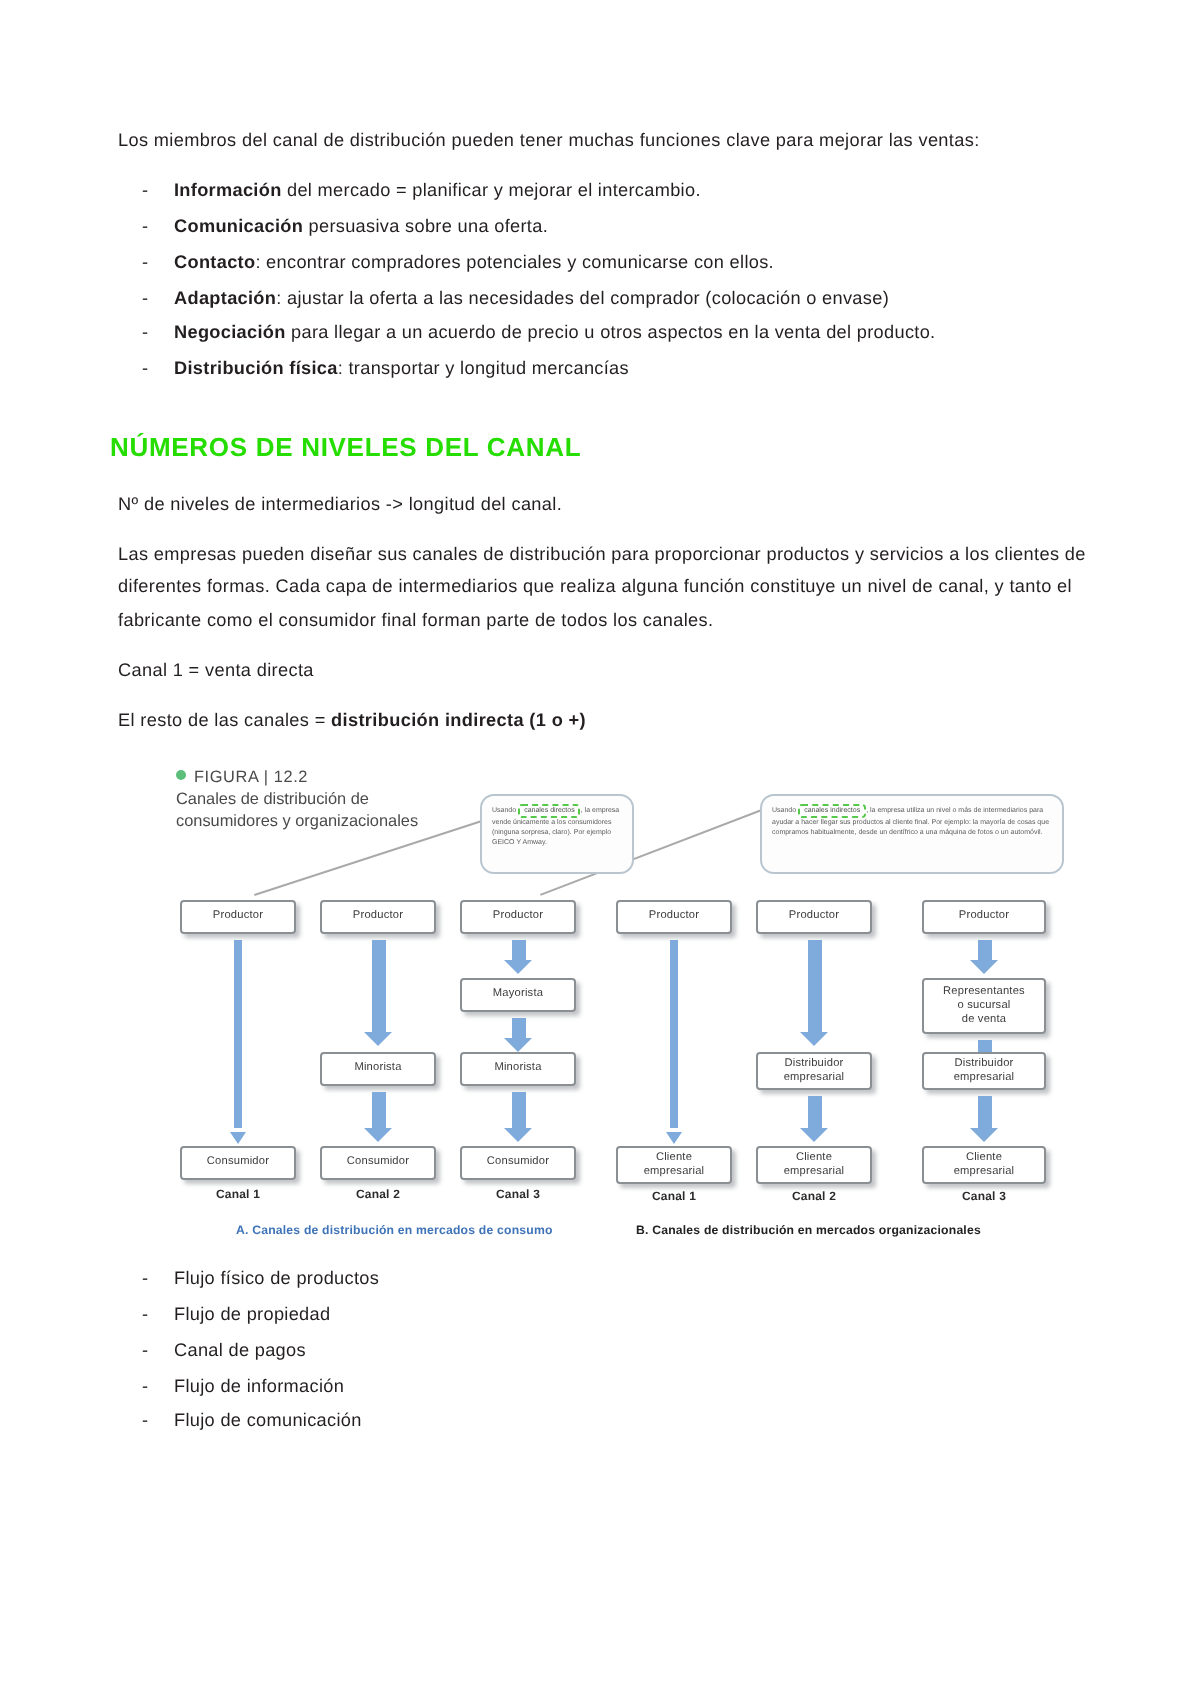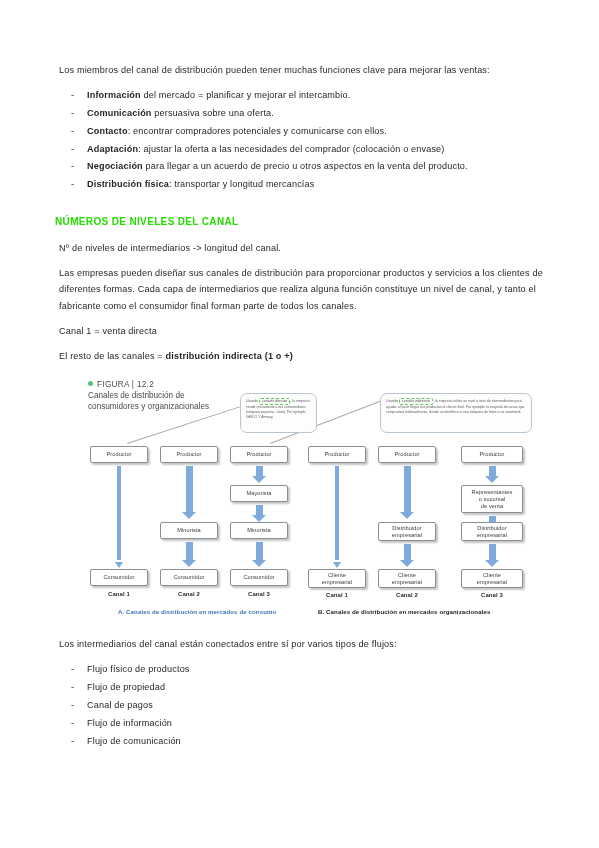--- a/index.html
+++ b/index.html
@@ -54,21 +54,21 @@
     width: 16px;
     flex: 0 0 16px;
     margin-left: 16px;
     color: #231f20;
   }
   .bullets li .btxt { flex: 1 1 auto; }
   b, .bold { font-weight: bold; }
 
   
   .section-head {
-    font-size: 10px;
+    font-size: 13px;
     font-weight: bold;
     letter-spacing: 0.35px;
     color: #25dd00;
     margin: 22px 0 13px 0;
   }
 
   
   .figure-wrap {
     position: relative;
     margin: 16px 0 0 25px;
@@ -363,21 +363,20 @@
         <span>empresarial</span>
       </div>
 
       <div class="chan-label" style="left:228px; top:212px; width:58px;">Canal 1</div>
       <div class="chan-label" style="left:298px; top:212px; width:58px;">Canal 2</div>
       <div class="chan-label" style="left:381px; top:212px; width:62px;">Canal 3</div>
 
       <div class="panel-cap cap-b">B. Canales de distribución en mercados organizacionales</div>
     </div>
 
-    <p class="para" style="margin-top:16px;">Los intermediarios del canal están conectados entre sí por varios tipos de flujos:</p>
 
     <ul class="bullets">
       <li>
         <span class="dash">-</span>
         <span class="btxt">Flujo físico de productos</span>
       </li>
       <li>
         <span class="dash">-</span>
         <span class="btxt">Flujo de propiedad</span>
       </li>

